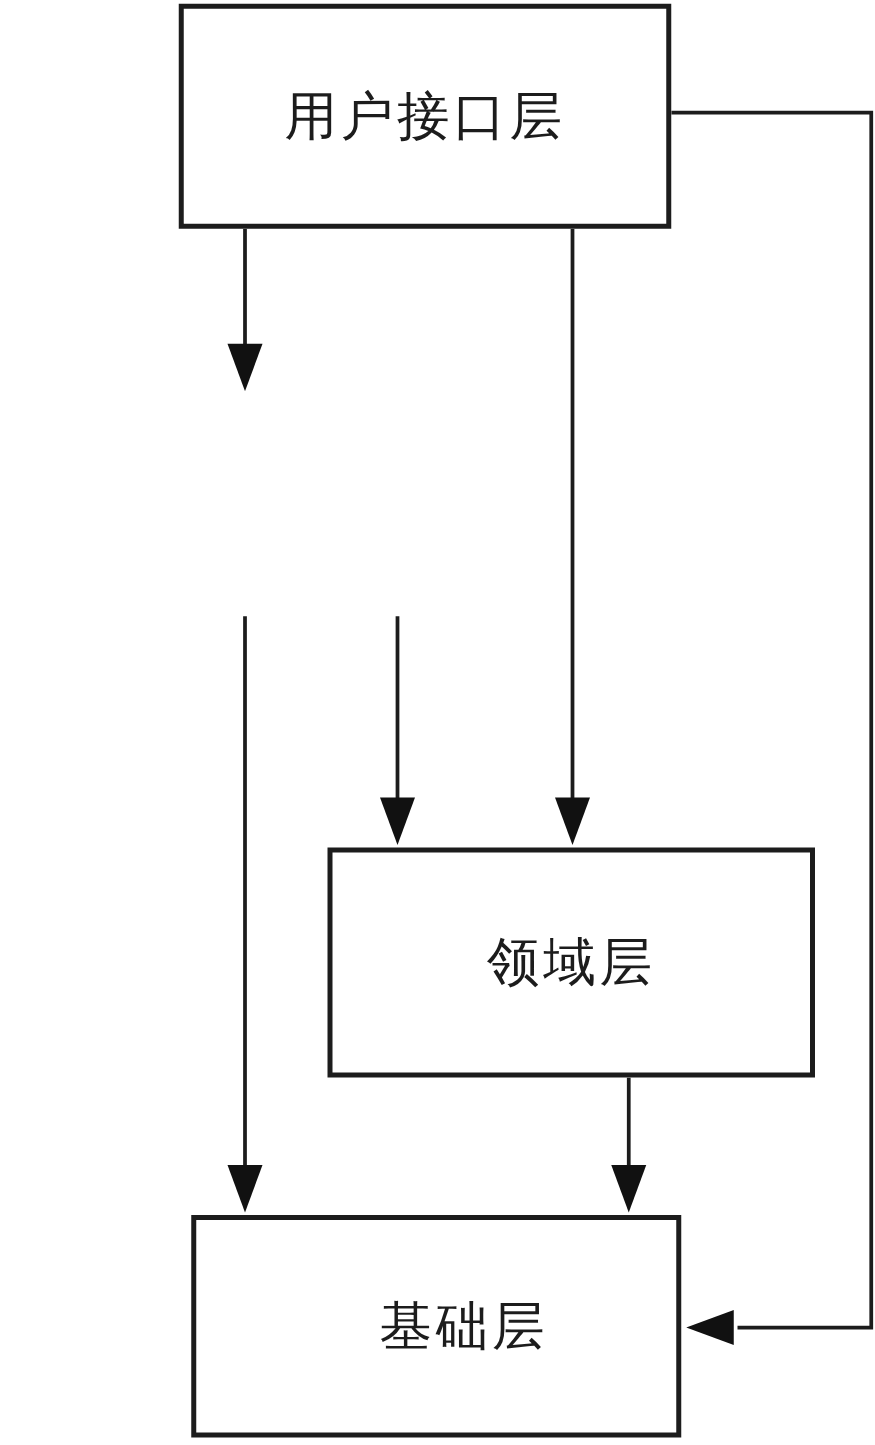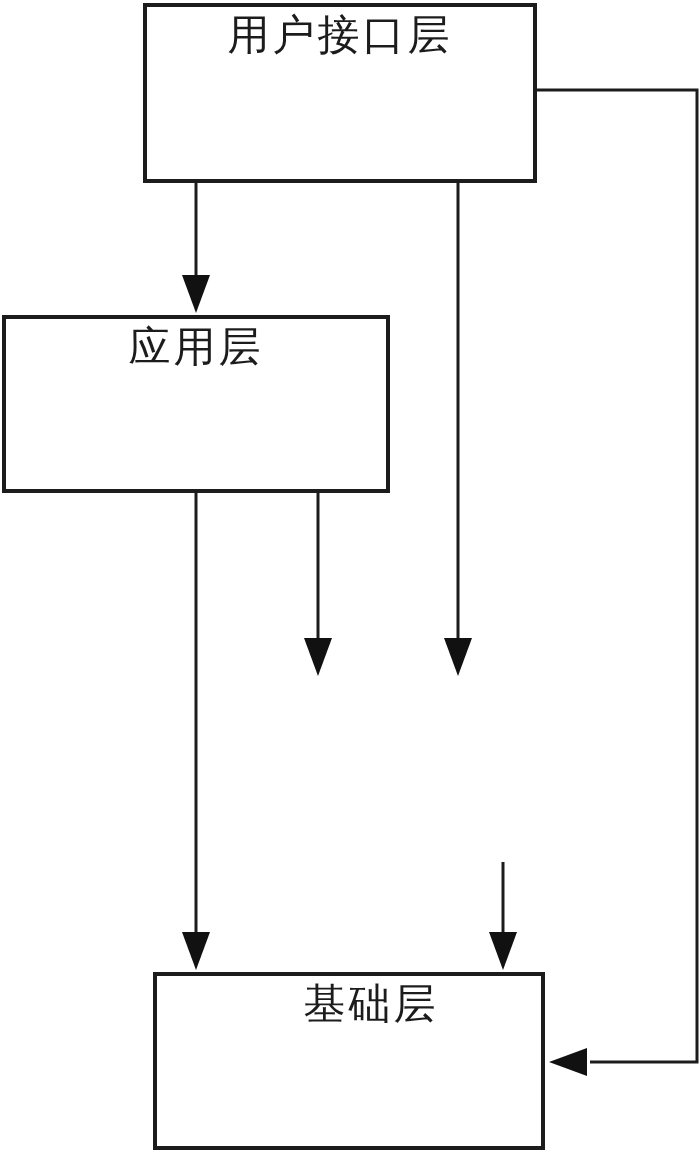--- a/index.html
+++ b/index.html
@@ -31,20 +31,21 @@
   .connectors polygon {
     fill: #111111;
     stroke: none;
   }
   .node {
     position: absolute;
     box-sizing: border-box;
     background: #ffffff;
     border: 4px solid #1c1c1c;
     display: flex;
+    align-items: center;
     justify-content: center;
   }
   .node .label {
     font-size: 42px;
     color: #1c1c1c;
     letter-spacing: 3px;
     white-space: nowrap;
   }
   .node-ui            { left: 143px; top: 3px;   width: 394px; height: 180px; }
   .node-application   { left: 2px;   top: 315px; width: 388px; height: 178px; }
@@ -86,22 +87,22 @@
     <g>
       <line x1="503" y1="862" x2="503" y2="937"></line>
       <polygon points="489,932 517,932 503,970"></polygon>
     </g>
   </svg>
 
   <div class="node node-ui">
     <span class="label">用户接口层</span>
   </div>
 
-  <div class="node node-application">
-    <span class="label">应用层</span>
+
+  <div class="node node-domain">
+    <span class="label">领域层</span>
   </div>
-
 
   <div class="node node-infrastructure">
     <span class="label">基础层</span>
   </div>
 
 </div>
 
 </body></html>

